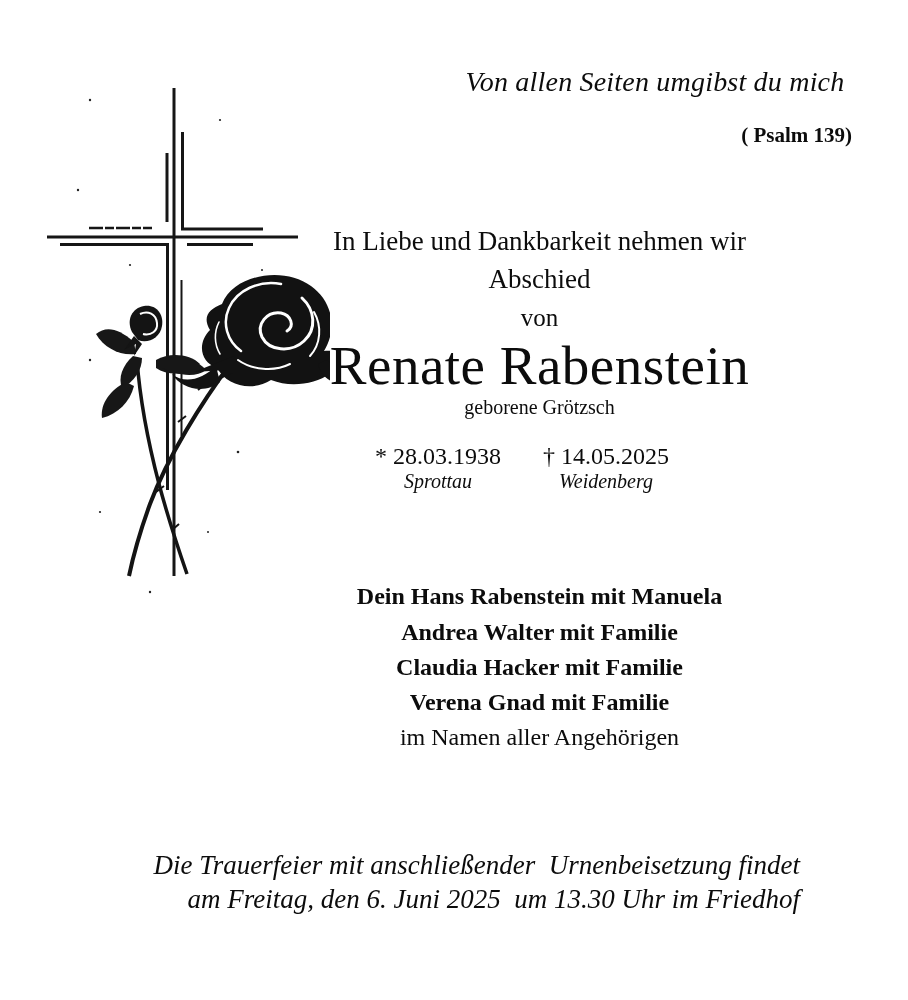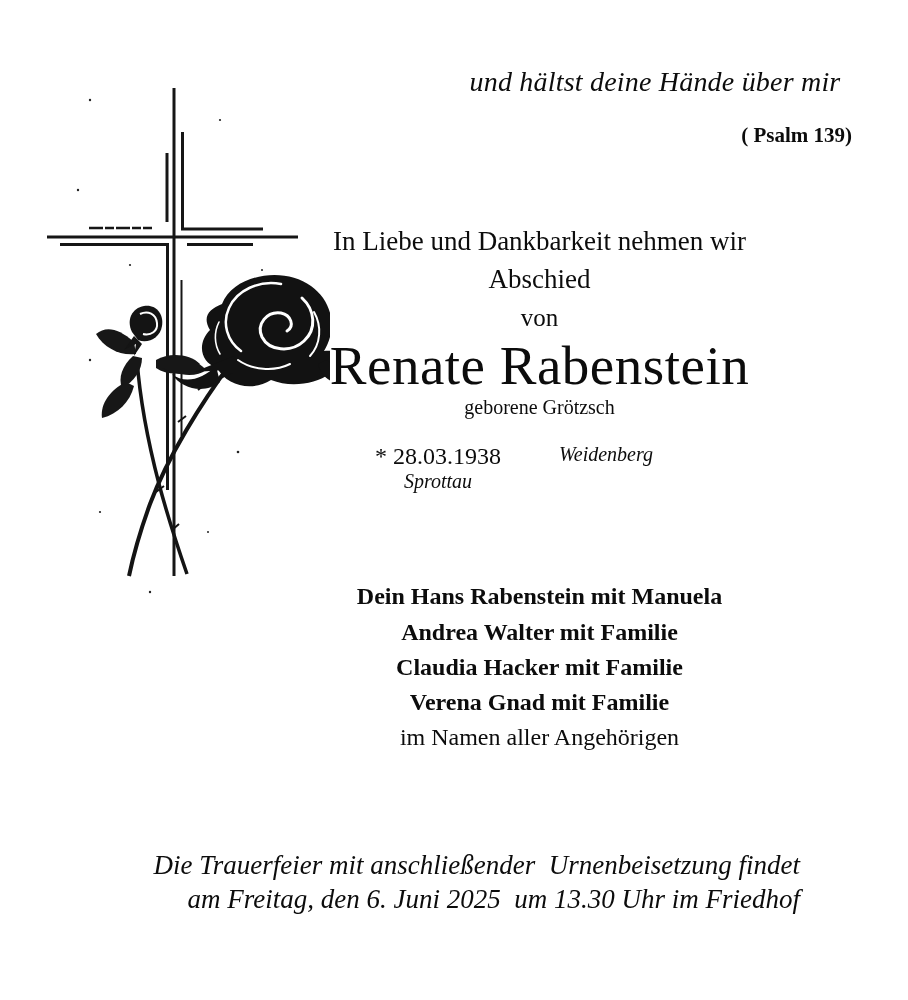--- a/index.html
+++ b/index.html
@@ -149,38 +149,39 @@
     <circle cx="232" cy="210" r="1.0"></circle>
     <circle cx="60" cy="300" r="1.2"></circle>
     <circle cx="208" cy="392" r="1.3"></circle>
     <circle cx="70" cy="452" r="1.1"></circle>
     <circle cx="178" cy="472" r="1.0"></circle>
     <circle cx="120" cy="532" r="1.2"></circle>
   </g>
 </svg>
 
 <div class="abs quote-block">
-  <div class="quote-line">und hältst deine Hände über mir</div>
+  <div class="quote-line">Von allen Seiten umgibst du mich</div>
   <div class="quote-source">( Psalm 139)</div>
 </div>
 
 <div class="abs center-col">
   <div class="intro-1">In Liebe und Dankbarkeit nehmen wir</div>
   <div class="intro-2">Abschied</div>
   <div class="intro-3">von</div>
   <div class="deceased-name">Renate Rabenstein</div>
   <div class="maiden-name">geborene Grötzsch</div>
 </div>
 
 <div class="abs dates-row">
   <div class="date-col birth">
     <div class="d">* 28.03.1938</div>
     <div class="p">Sprottau</div>
   </div>
   <div class="date-col death">
+    <div class="d">† 14.05.2025</div>
     <div class="p">Weidenberg</div>
   </div>
 </div>
 
 <div class="abs mourners">
   <div class="mourner-line m0">Dein Hans Rabenstein mit Manuela</div>
   <div class="mourner-line m1">Andrea Walter mit Familie</div>
   <div class="mourner-line m2">Claudia Hacker mit Familie</div>
   <div class="mourner-line m3">Verena Gnad mit Familie</div>
   <div class="mourners-closing">im Namen aller Angehörigen</div>

